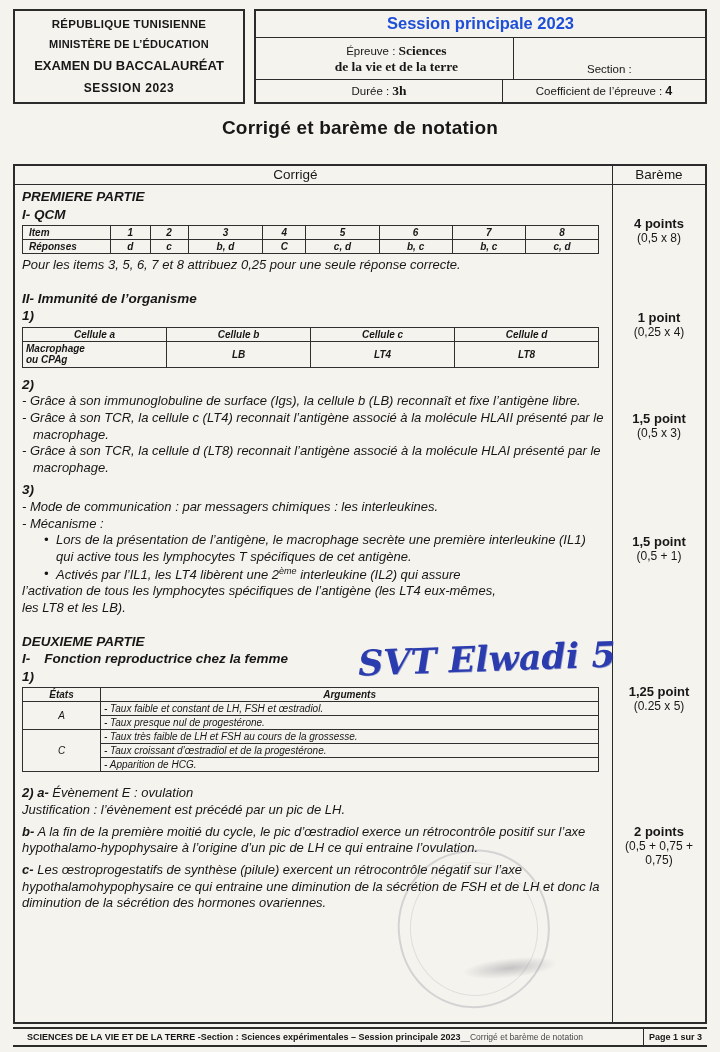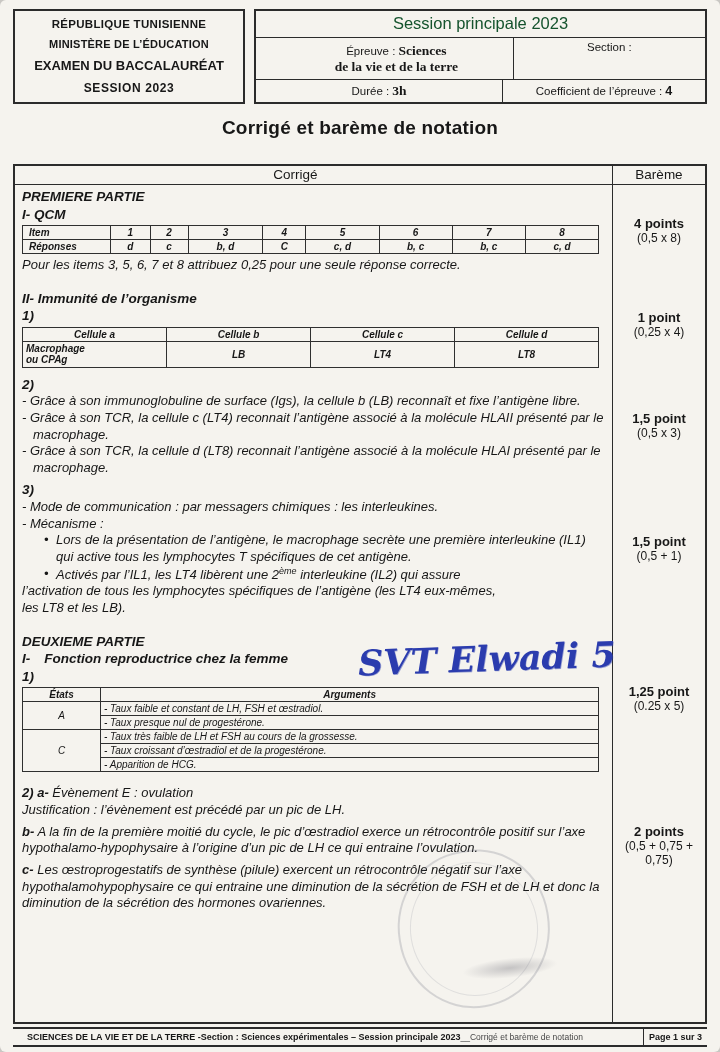--- a/index.html
+++ b/index.html
@@ -1,34 +1,34 @@
 <!DOCTYPE html>
 <html><head>
 <meta charset="utf-8">
 <style>
   *{margin:0;padding:0;box-sizing:border-box;}
   html,body{background:#c9c7c3;}
   .page{width:720px;height:1052px;margin:0 auto;background:#f5f3ee;position:relative;
     font-family:"Liberation Sans","DejaVu Sans",sans-serif;color:#171717;
-    display:flex;flex-direction:column;padding:9px 13px 5px 13px;overflow:hidden;border-radius:6px;}
+    display:flex;flex-direction:column;padding:9px 13px 5px 13px;overflow:hidden;}
   
   .header{display:flex;gap:9px;flex-shrink:0;}
   .inst-box{width:232px;border:2px solid #2b2b2b;padding:7px 3px;text-align:center;
     display:flex;flex-direction:column;justify-content:space-between;gap:4px;}
   .inst-l1{font-size:11.5px;font-weight:bold;letter-spacing:.3px;}
   .inst-l2{font-size:11px;font-weight:bold;letter-spacing:.2px;}
   .inst-l3{font-size:13px;font-weight:bold;}
   .inst-l4{font-size:12px;font-weight:bold;letter-spacing:.6px;}
   .exam-box{flex:1;border:2px solid #2b2b2b;display:flex;flex-direction:column;}
-  .session-title{font-size:16.5px;font-weight:normal;text-align:center;padding:3px 0 4px;
-    border-bottom:1.6px solid #2b2b2b;color:#14532d;}
+  .session-title{font-size:16.5px;font-weight:bold;text-align:center;padding:3px 0 4px;
+    border-bottom:1.6px solid #2b2b2b;color:#1d4ed8;}
   .exam-mid{display:flex;border-bottom:1.6px solid #2b2b2b;padding-left:24px;}
   .exam-cell{padding:3px 4px 4px;text-align:center;}
   .cell-epreuve{width:55%;border-right:1.6px solid #2b2b2b;}
-  .cell-section{width:45%;}
+  .cell-section{width:45%;margin-top:22px;}
   .lab{font-size:11.5px;}
   .serifb{font-family:"Liberation Serif","DejaVu Serif",serif;font-weight:bold;font-size:13.5px;}
   .exam-bottom{display:flex;flex:1;}
   .cell-duree{width:55%;border-right:1.6px solid #2b2b2b;display:flex;align-items:center;justify-content:center;gap:3px;padding:3px 0;}
   .cell-coef{width:45%;display:flex;align-items:center;justify-content:center;font-size:11.5px;gap:3px;padding:3px 0;}
   .coef-val{font-weight:bold;font-size:12.5px;}
   
   .doc-title{text-align:center;font-size:19px;font-weight:bold;margin:13px 0 25px;letter-spacing:.2px;flex-shrink:0;}
   
   .main-table{flex:1;border:2px solid #2b2b2b;display:flex;flex-direction:column;overflow:hidden;min-height:0;}

